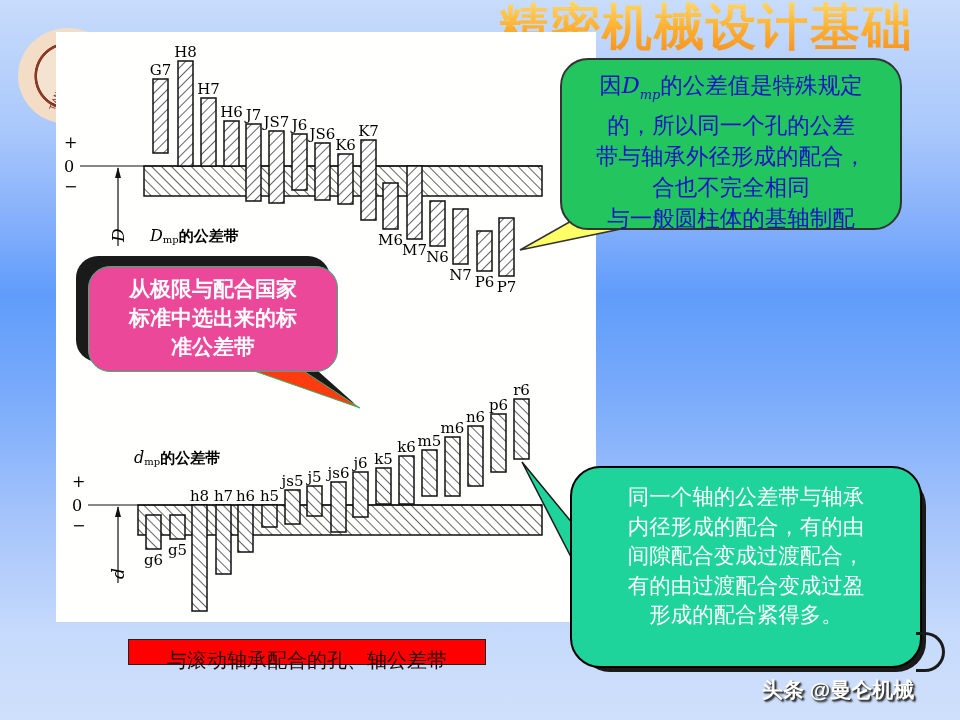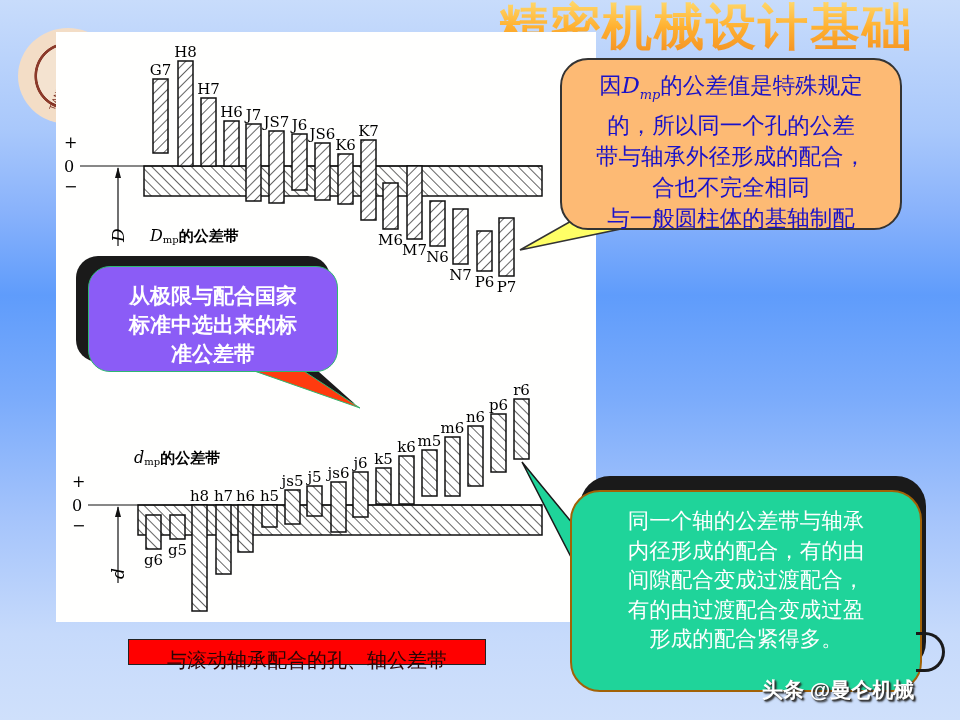--- a/index.html
+++ b/index.html
@@ -10,29 +10,29 @@
     font-size:50px;font-weight:bold;letter-spacing:2px;
     background:linear-gradient(to bottom,#ffe27a 0%,#ffb030 50%,#f08a20 100%);
     -webkit-background-clip:text;background-clip:text;color:transparent;
     text-shadow:none;white-space:nowrap;}
   .logo{position:absolute;left:18px;top:28px;width:100px;height:96px;border-radius:50%;
     background:radial-gradient(circle,#f4e3d0 0 44%,#8b3a2a 45% 48%,#f3ddc6 49% 78%,#8b3a2a 79% 83%,#e6c7a8 84% 100%);}
   .logo span{position:absolute;left:8px;top:40px;font-size:8px;color:#7a2d1f;transform:rotate(-70deg);font-family:"DejaVu Sans",sans-serif;}
   .panel{position:absolute;left:56px;top:32px;width:540px;height:590px;background:#fffffe;}
   svg.diag{position:absolute;left:56px;top:32px;}
   .callout{position:absolute;border-radius:28px;font-family:"DejaVu Serif","Liberation Serif",serif;text-align:center;}
-  .yellow{left:560px;top:58px;width:342px;height:172px;background:#fdba74;border:2px solid #333;
+  .yellow{left:560px;top:58px;width:342px;height:172px;background:#22c55e;border:2px solid #333;
     color:#1a12c8;font-size:22.5px;line-height:31px;padding-top:10px;box-sizing:border-box;}
   .yellow .l{display:block;white-space:nowrap;}
   .red-shadow{left:76px;top:256px;width:254px;height:106px;background:#1a1a1a;border-radius:22px;}
-  .red{left:88px;top:266px;width:250px;height:106px;background:#8b5cf6;border:1px solid #2eb872;border-radius:22px;
-    color:#fff;font-size:21px;line-height:29px;padding-top:14px;box-sizing:border-box;font-weight:bold;}
+  .red{left:88px;top:266px;width:250px;height:106px;background:#ec4899;border:1px solid #2eb872;border-radius:22px;
+    color:#fff;font-size:21px;line-height:29px;padding-top:7px;box-sizing:border-box;font-weight:bold;}
   .green-shadow{left:580px;top:476px;width:346px;height:196px;background:#1a1a1a;border-radius:30px;}
-  .green{left:570px;top:466px;width:352px;height:202px;background:#1fd49a;border:2px solid #a16207;border-radius:30px;
-    color:#fff;font-size:21.5px;line-height:29.5px;padding-top:14px;box-sizing:border-box;margin-top:24px;}
+  .green{left:570px;top:466px;width:352px;height:202px;background:#1fd49a;border:2px solid #000000;border-radius:30px;
+    color:#fff;font-size:21.5px;line-height:29.5px;padding-top:14px;box-sizing:border-box;}
   .l{display:block;white-space:nowrap;}
   .caption{position:absolute;left:128px;top:639px;width:358px;height:26px;background:#ff0000;border:1px solid #222;
     color:#2a0505;font-size:20px;line-height:40px;text-align:center;box-sizing:border-box;}
   .watermark{position:absolute;left:762px;top:676px;color:#fff;font-family:Liberation Sans, sans-serif;
     font-size:21px;font-weight:bold;text-shadow:1px 1px 1px #333,2px 2px 2px #222;}
   .swirl{position:absolute;left:916px;top:632px;width:26px;height:34px;border:3px solid #1a1a1a;border-left:none;border-radius:0 20px 20px 0;}
 </style>
 </head>
 <body>
 

